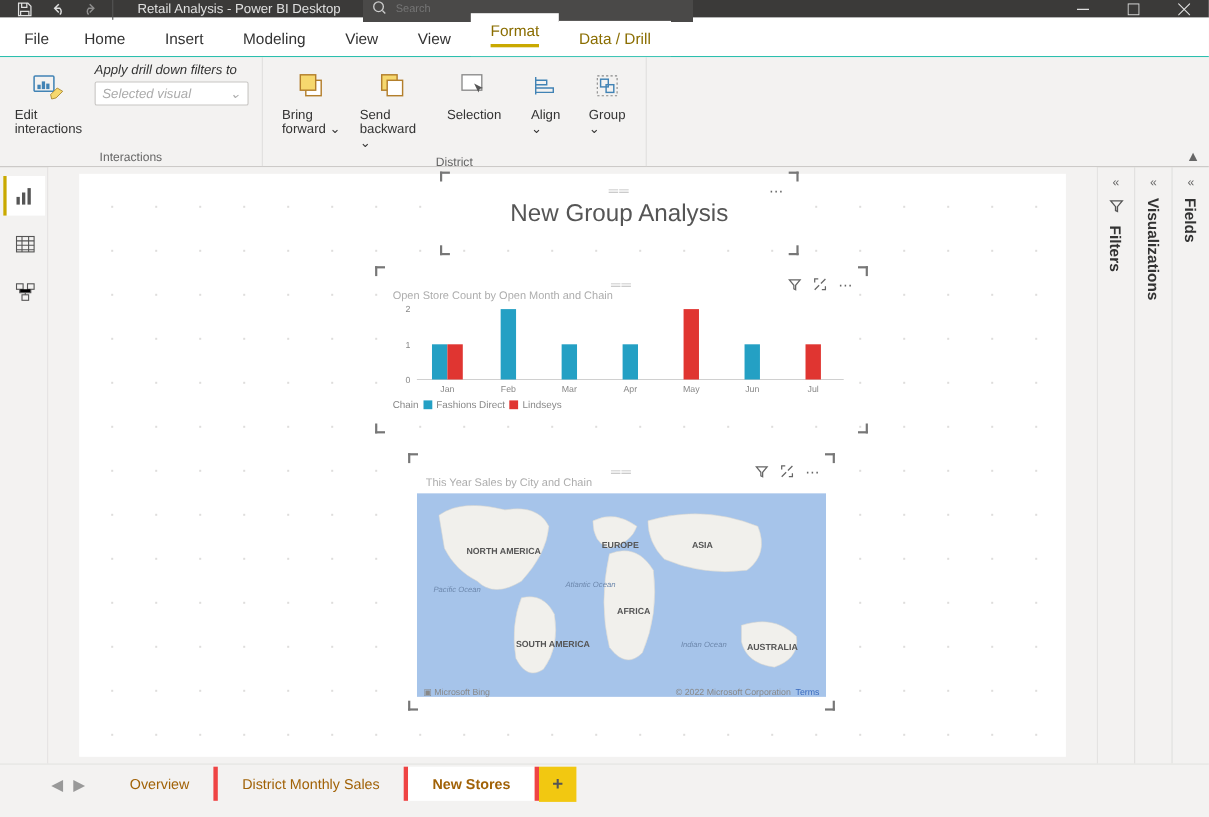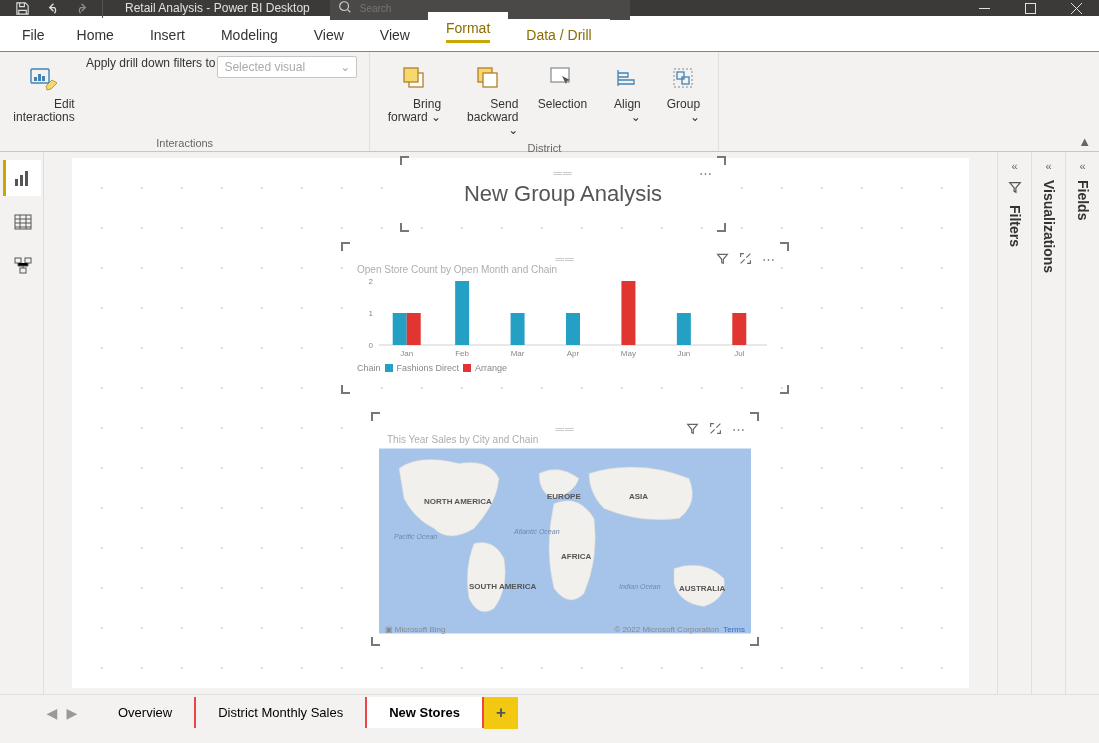--- a/index.html
+++ b/index.html
@@ -24,22 +24,22 @@
   .ribbon-tabs .tab.active::after { content: ""; display: block; height: 3px; background: #c9a900; margin-top: 4px; }
   .ribbon-tabs .tab.file { padding-left: 14px; padding-right: 14px; }
   
   
   .ribbon { height: 100px; background: #f3f2f1; display: flex; border-bottom: 1px solid #c8c6c4; position: relative; }
   .ribbon-group { display: flex; flex-direction: column; align-items: center; justify-content: space-between; padding: 4px 12px 0 12px; border-right: 1px solid #e0dfde; }
   .ribbon-group .group-body { display: flex; align-items: flex-start; gap: 10px; }
   .ribbon-group .group-label { font-size: 11px; color: #666; padding-bottom: 2px; }
   .rbtn { display: flex; flex-direction: column; align-items: center; gap: 2px; width: 64px; cursor: pointer; padding: 4px 2px; }
   .rbtn .icon-wrap { height: 36px; display: flex; align-items: center; justify-content: center; }
-  .rbtn .lbl { font-size: 12px; color: #333; text-align: right; line-height: 1.1; white-space: nowrap; }
-  .drill-row { display: flex; flex-direction: row; gap: 2px; }
+  .rbtn .lbl { font-size: 12px; color: #333; text-align: left; line-height: 1.1; white-space: nowrap; }
+  .drill-row { display: flex; flex-direction: column; gap: 2px; font-style: italic; }
   .drill-row .lbl2 { font-size: 12px; color: #333; margin-bottom: 2px; }
   .drill-row .dd { width: 140px; height: 22px; background: #fff; border: 1px solid #c8c6c4; border-radius: 2px; display: flex; align-items: center; padding: 0 6px; font-size: 12px; color: #ababab; justify-content: space-between; }
   .ribbon .collapse { position: absolute; right: 8px; bottom: 2px; font-size: 13px; color: #666; cursor: pointer; }
   
   
   .workspace { display: flex; height: 542px; background: #f3f2f1; }
   .viewbar { width: 44px; background: #f3f2f1; display: flex; flex-direction: column; align-items: center; padding-top: 8px; gap: 8px; border-right: 1px solid #e0dfde; }
   .viewbar .vbtn { width: 38px; height: 36px; display: flex; align-items: center; justify-content: center; cursor: pointer; border-left: 3px solid transparent; }
   .viewbar .vbtn.active { border-left: 3px solid #c9a900; background: #fff; }
   
@@ -72,21 +72,21 @@
   
   
   .panes { display: flex; }
   .pane-collapsed { width: 34px; background: #f3f2f1; border-left: 1px solid #e0dfde; display: flex; flex-direction: column; align-items: center; padding-top: 8px; gap: 8px; cursor: pointer; }
   .pane-collapsed .expand { font-size: 11px; color: #666; }
   .pane-collapsed .vlabel { writing-mode: vertical-lr; font-size: 14px; color: #333; font-weight: 600; }
 
   
   .page-tabs { height: 36px; background: #f3f2f1; display: flex; align-items: center; padding-left: 42px; border-top: 1px solid #e0dfde; }
   .page-tabs .nav { width: 20px; text-align: center; color: #999; cursor: pointer; font-size: 14px; }
-  .page-tabs .ptab { padding: 8px 22px; font-size: 13px; color: #000000; cursor: pointer; border-right: 2px solid #ef4444; text-align: center; }
+  .page-tabs .ptab { padding: 8px 22px; font-size: 13px; color: #a16207; cursor: pointer; border-right: 4px solid #ef4444; text-align: center; }
   .page-tabs .ptab.active { background: #fff; font-weight: 600; }
   .page-tabs .add { width: 34px; height: 32px; background: #f2c811; display: flex; align-items: center; justify-content: center; color: #555; font-size: 17px; font-weight: bold; cursor: pointer; }
   
   
   .map-svg { width:100%; height: calc(100% - 30px); display:block; }
   .map-water { fill:#a6c4ea; }
   .map-land { fill:#f1f0ec; stroke:#d8d6cf; stroke-width:0.5; }
   .map-lbl { font-size:8px; fill:#555; font-weight:bold; }
   .map-lbl-sm { font-size:7px; fill:#6d88ad; font-style:italic; }
   .map-attr { position:absolute; bottom:4px; right:6px; font-size:8px; color:#888; }
@@ -316,21 +316,21 @@
               <text x="326.8571428571429" y="77" font-size="8" fill="#888" text-anchor="middle">Jun</text>
               <rect x="375.2857142857143" y="34" width="14" height="32" fill="#e03531"></rect>
               <text x="382.2857142857143" y="77" font-size="8" fill="#888" text-anchor="middle">Jul</text>
             </svg>
         </div>
         <div class="chart-legend">
           <span>Chain</span>
           <span class="lg-swatch" id="sw-a" style="background: rgb(36, 160, 196);"></span>
           <span>Fashions Direct</span>
           <span class="lg-swatch" id="sw-b" style="background: rgb(224, 53, 49);"></span>
-          <span>Arrange</span>
+          <span>Lindseys</span>
         </div>
       </div>
 
       <div class="visual map-visual">
         <div class="sel">
             <div class="corner tl"></div>
             <div class="corner tr"></div>
             <div class="corner bl"></div>
             <div class="corner br"></div>
           </div>

